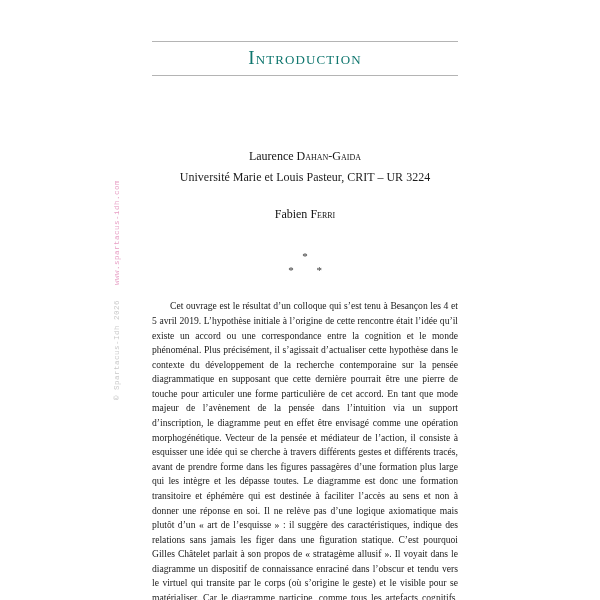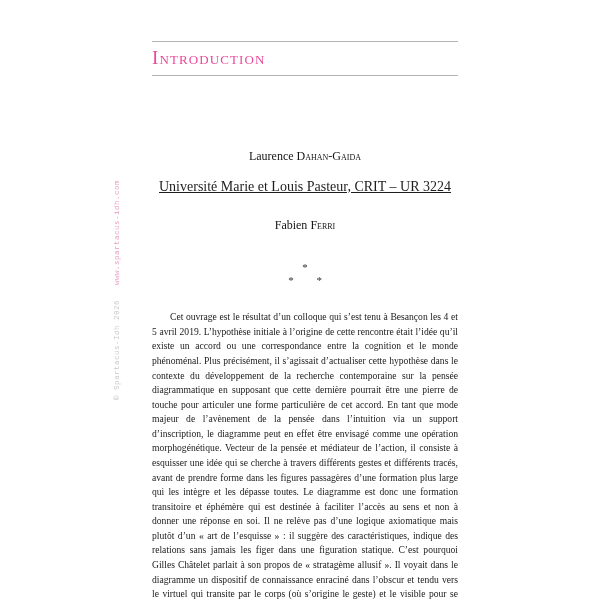--- a/index.html
+++ b/index.html
@@ -61,25 +61,25 @@
   .rule {
     height: 1px;
     background: #b4b4b4;
     border: 0;
     margin: 0;
   }
   .rule-top { margin-top: 41px; }
   .rule-bottom { margin-top: 5px; }
 
   .title {
-    text-align: left;
+    text-align: center;
     font-size: 19px;
     font-variant: small-caps;
     letter-spacing: 1.1px;
-    color: #ec4899;
+    color: #0f766e;
     margin: 4px 0 4px 0;
     line-height: 1.25;
     font-weight: normal;
   }
 
   
   .authors {
     margin-top: 72px;
     text-align: center;
   }
@@ -88,25 +88,24 @@
 
   .author-name {
     font-size: 12px;
     line-height: 1.35;
     color: #141414;
   }
   .author-name .sc {
     font-variant: small-caps;
   }
   .author-affil {
-    font-size: 14px;
+    font-size: 12px;
     line-height: 1.4;
     color: #1d1d1d;
-    margin-top: 13px;
-    text-decoration: underline;
+    margin-top: 5px;
   }
   .author-affil .it { font-style: italic; }
 
   
   .ornament {
     margin-top: 28px;
     text-align: center;
     font-size: 11px;
     line-height: 1.25;
     color: #333333;

